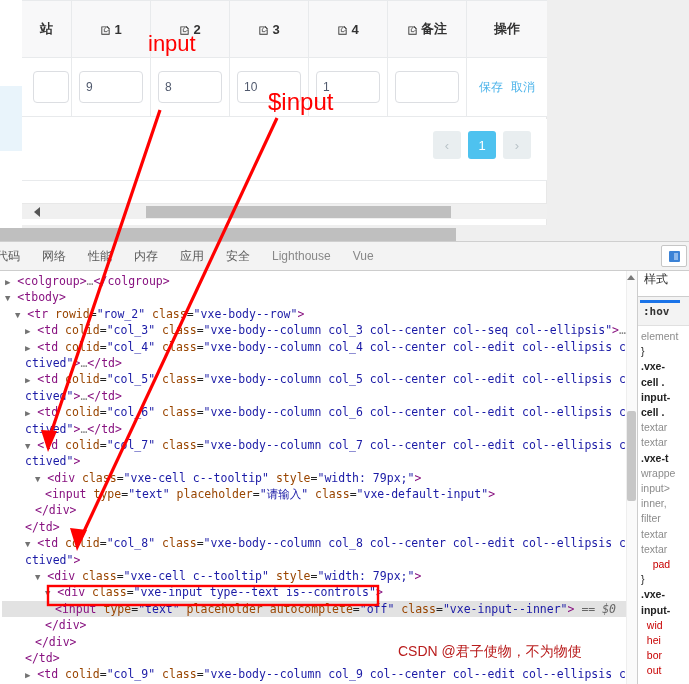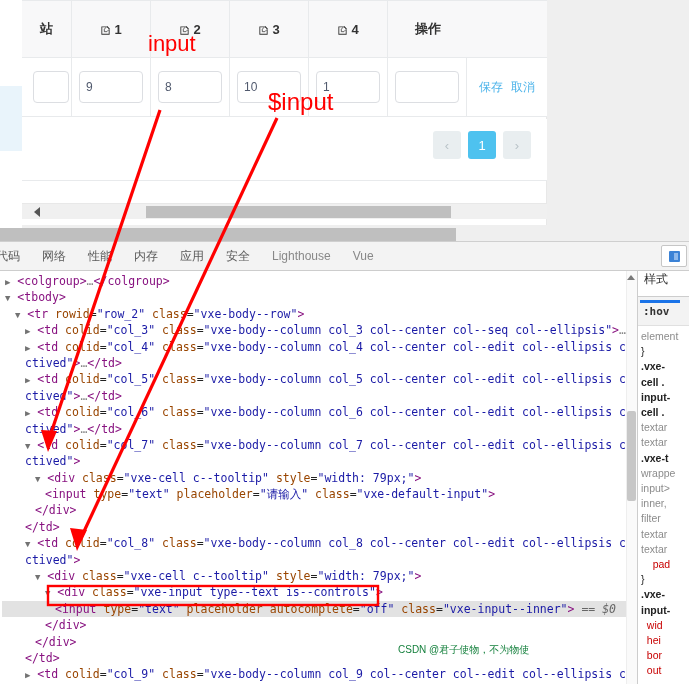--- a/index.html
+++ b/index.html
@@ -207,21 +207,21 @@
   .st-brace { color:#222; }
 
   
   .anno { position:absolute; left:0; top:0; width:689px; height:684px; pointer-events:none; }
   .anno-txt {
     position:absolute; color:#ff0000; font-family:"Liberation Sans", sans-serif;
     font-weight: normal;
   }
   .watermark {
     position:absolute; left: 398px; top: 643px;
-    font-size: 10px; color: #15803d; white-space: nowrap;
+    font-size: 14px; color: #b91c1c; white-space: nowrap;
     font-family:"Liberation Sans", sans-serif;
   }
 </style>
 </head>
 <body>
 
 <div id="root">
 
   <div class="page-area">
     <div class="page-left-strip">
@@ -267,20 +267,30 @@
           </div>
           <div class="th c4">
             <span class="edit-ico">
                 <svg width="11" height="11" viewBox="0 0 16 16">
                   <path d="M2 2h7v1.3H3.3v9.4h9.4V7H14v7H2z" fill="#333"></path>
                   <path d="M10.6 1.6l3.8 3.8-.95.95-3.8-3.8z" fill="#333"></path>
                   <path d="M6.3 6l3.6-3.6 3.7 3.7L10 9.7H6.3z" fill="none" stroke="#333" stroke-width="1.1"></path>
                 </svg>
               </span>
             <span>4</span>
+          </div>
+          <div class="th c5">
+            <span class="edit-ico">
+                <svg width="11" height="11" viewBox="0 0 16 16">
+                  <path d="M2 2h7v1.3H3.3v9.4h9.4V7H14v7H2z" fill="#333"></path>
+                  <path d="M10.6 1.6l3.8 3.8-.95.95-3.8-3.8z" fill="#333"></path>
+                  <path d="M6.3 6l3.6-3.6 3.7 3.7L10 9.7H6.3z" fill="none" stroke="#333" stroke-width="1.1"></path>
+                </svg>
+              </span>
+            <span>备注</span>
           </div>
           <div class="th c6">
             <span>操作</span>
           </div>
         </div>
 
         <div class="tbl-body">
           <div class="td c0">
             <input class="cell-input" value="" style="">
           </div>

